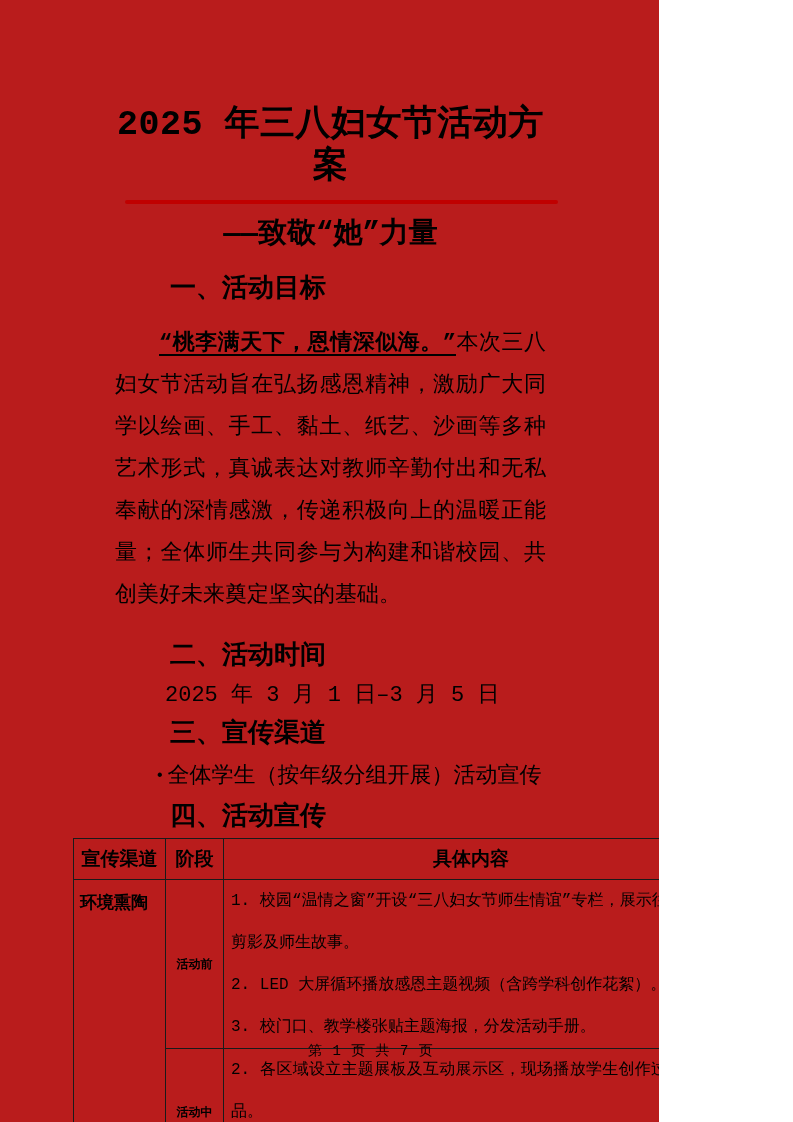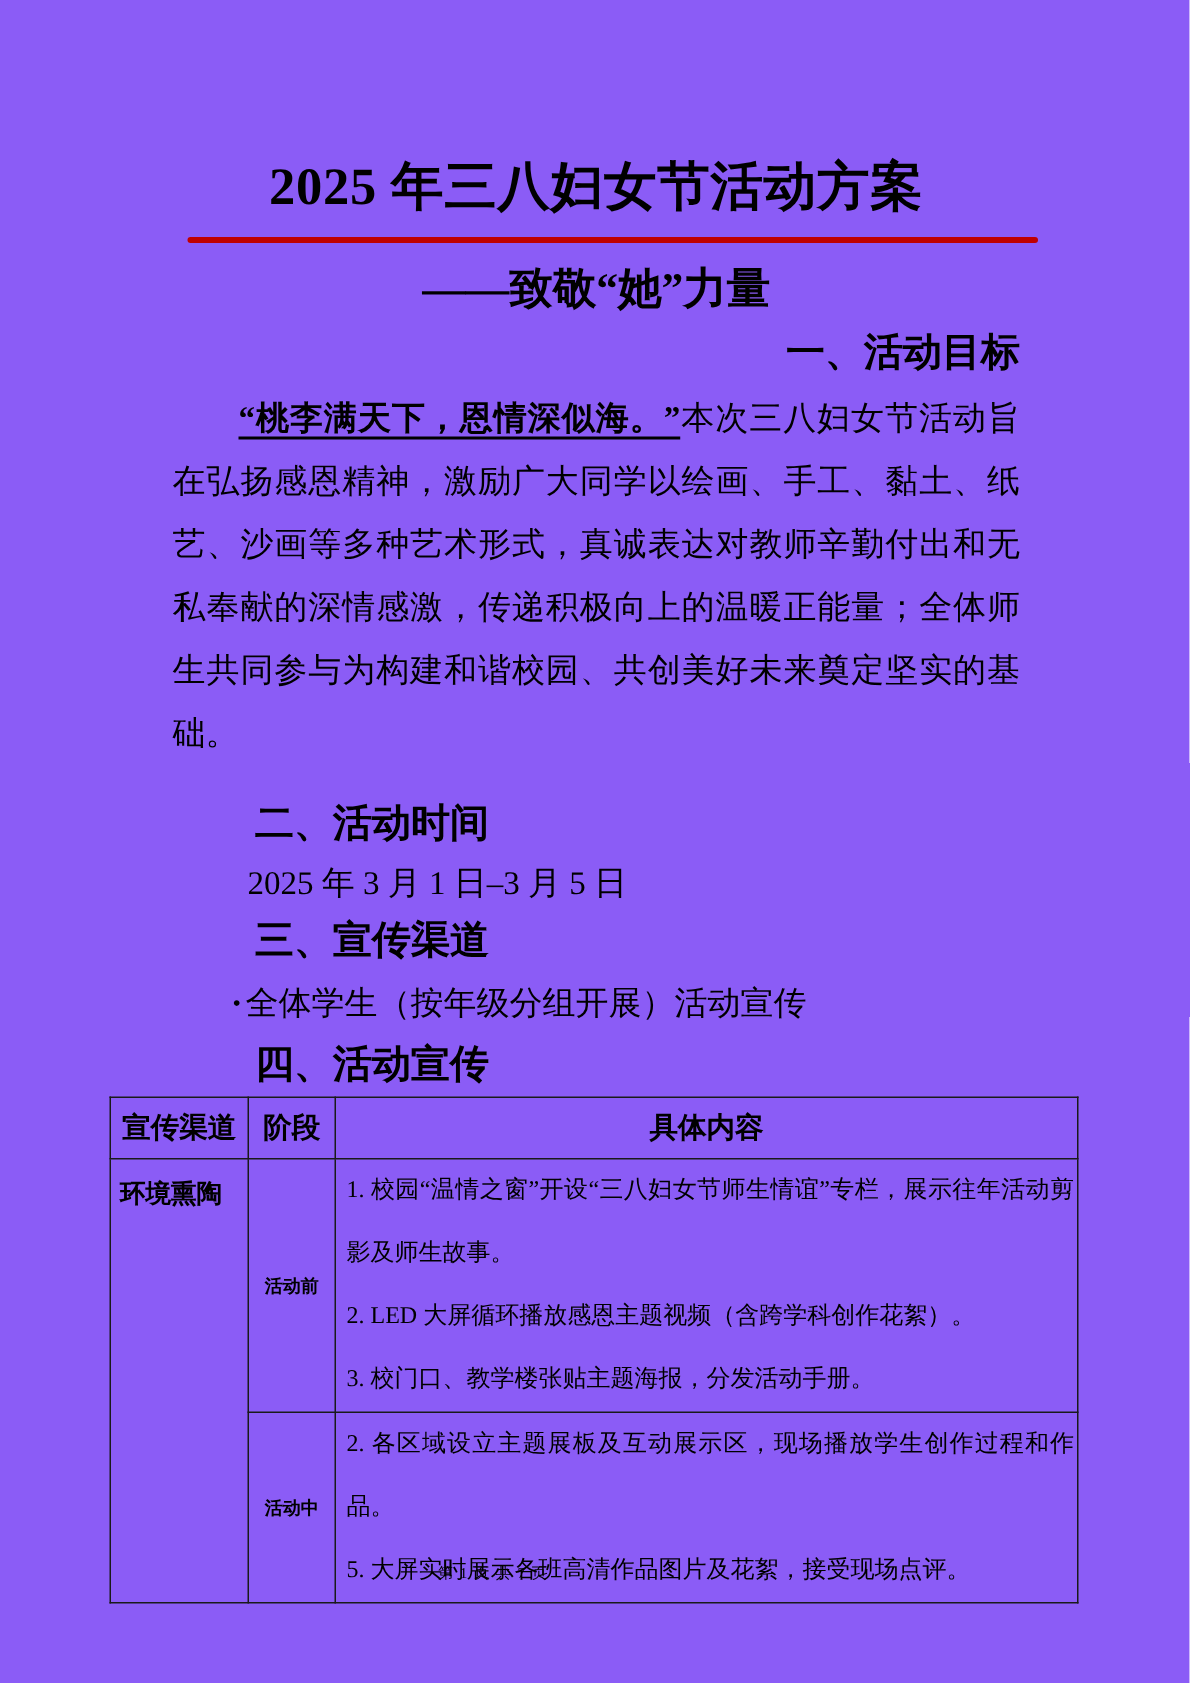--- a/index.html
+++ b/index.html
@@ -1,22 +1,22 @@
 <!DOCTYPE html>
 <html><head>
 <meta charset="utf-8">
 <style>
   html, body { margin: 0; padding: 0; background: #ffffff; }
   .page {
     position: relative;
-    width: 793px;
+    width: 659px;
     height: 1122px;
-    background: #8b5cf6;
+    background: #b91c1c;
     overflow: hidden;
-    font-family: Liberation Serif, serif;
+    font-family: Liberation Mono, monospace;
     color: #000000;
   }
   .doc { padding: 104px 113px 0 115px; }
 
   .title {
     margin: 0;
     font-size: 35px;
     line-height: 42px;
     font-weight: 700;
     text-align: center;
@@ -34,27 +34,27 @@
     line-height: 34px;
     font-weight: 700;
     text-align: center;
   }
   .sec-heading {
     margin: 0 0 0 55px;
     font-size: 26px;
     line-height: 30px;
     font-weight: 700;
   }
-  #sec-goal    { margin-top: 10px; text-align: right; }
+  #sec-goal    { margin-top: 22px; }
   #sec-time    { margin-top: 24px; }
   #sec-part    { margin-top: 2px; }
   #sec-promo   { margin-top: 4px; }
 
   .para {
-    margin: 8px 0 0 0;
+    margin: 19px 0 0 0;
     font-size: 22px;
     line-height: 42px;
     text-align: justify;
     text-indent: 2em;
   }
   .lead {
     font-weight: 700;
     text-decoration: underline;
     text-underline-offset: 5px;
     text-decoration-thickness: 2px;
@@ -104,23 +104,23 @@
     vertical-align: middle;
     font-size: 16px;
     line-height: 42px;
     text-align: justify;
     padding: 0 2px 0 7px;
   }
   .cell-content p { margin: 0; }
 
   .footer {
     position: absolute;
-    left: 292px;
+    left: 308px;
     top: 1042px;
-    font-size: 10px;
+    font-size: 14px;
     letter-spacing: 1px;
   }
 </style>
 </head>
 <body>
 
 <div class="page">
   <div class="doc">
 
     <h1 class="title">2025 年三八妇女节活动方案</h1>

